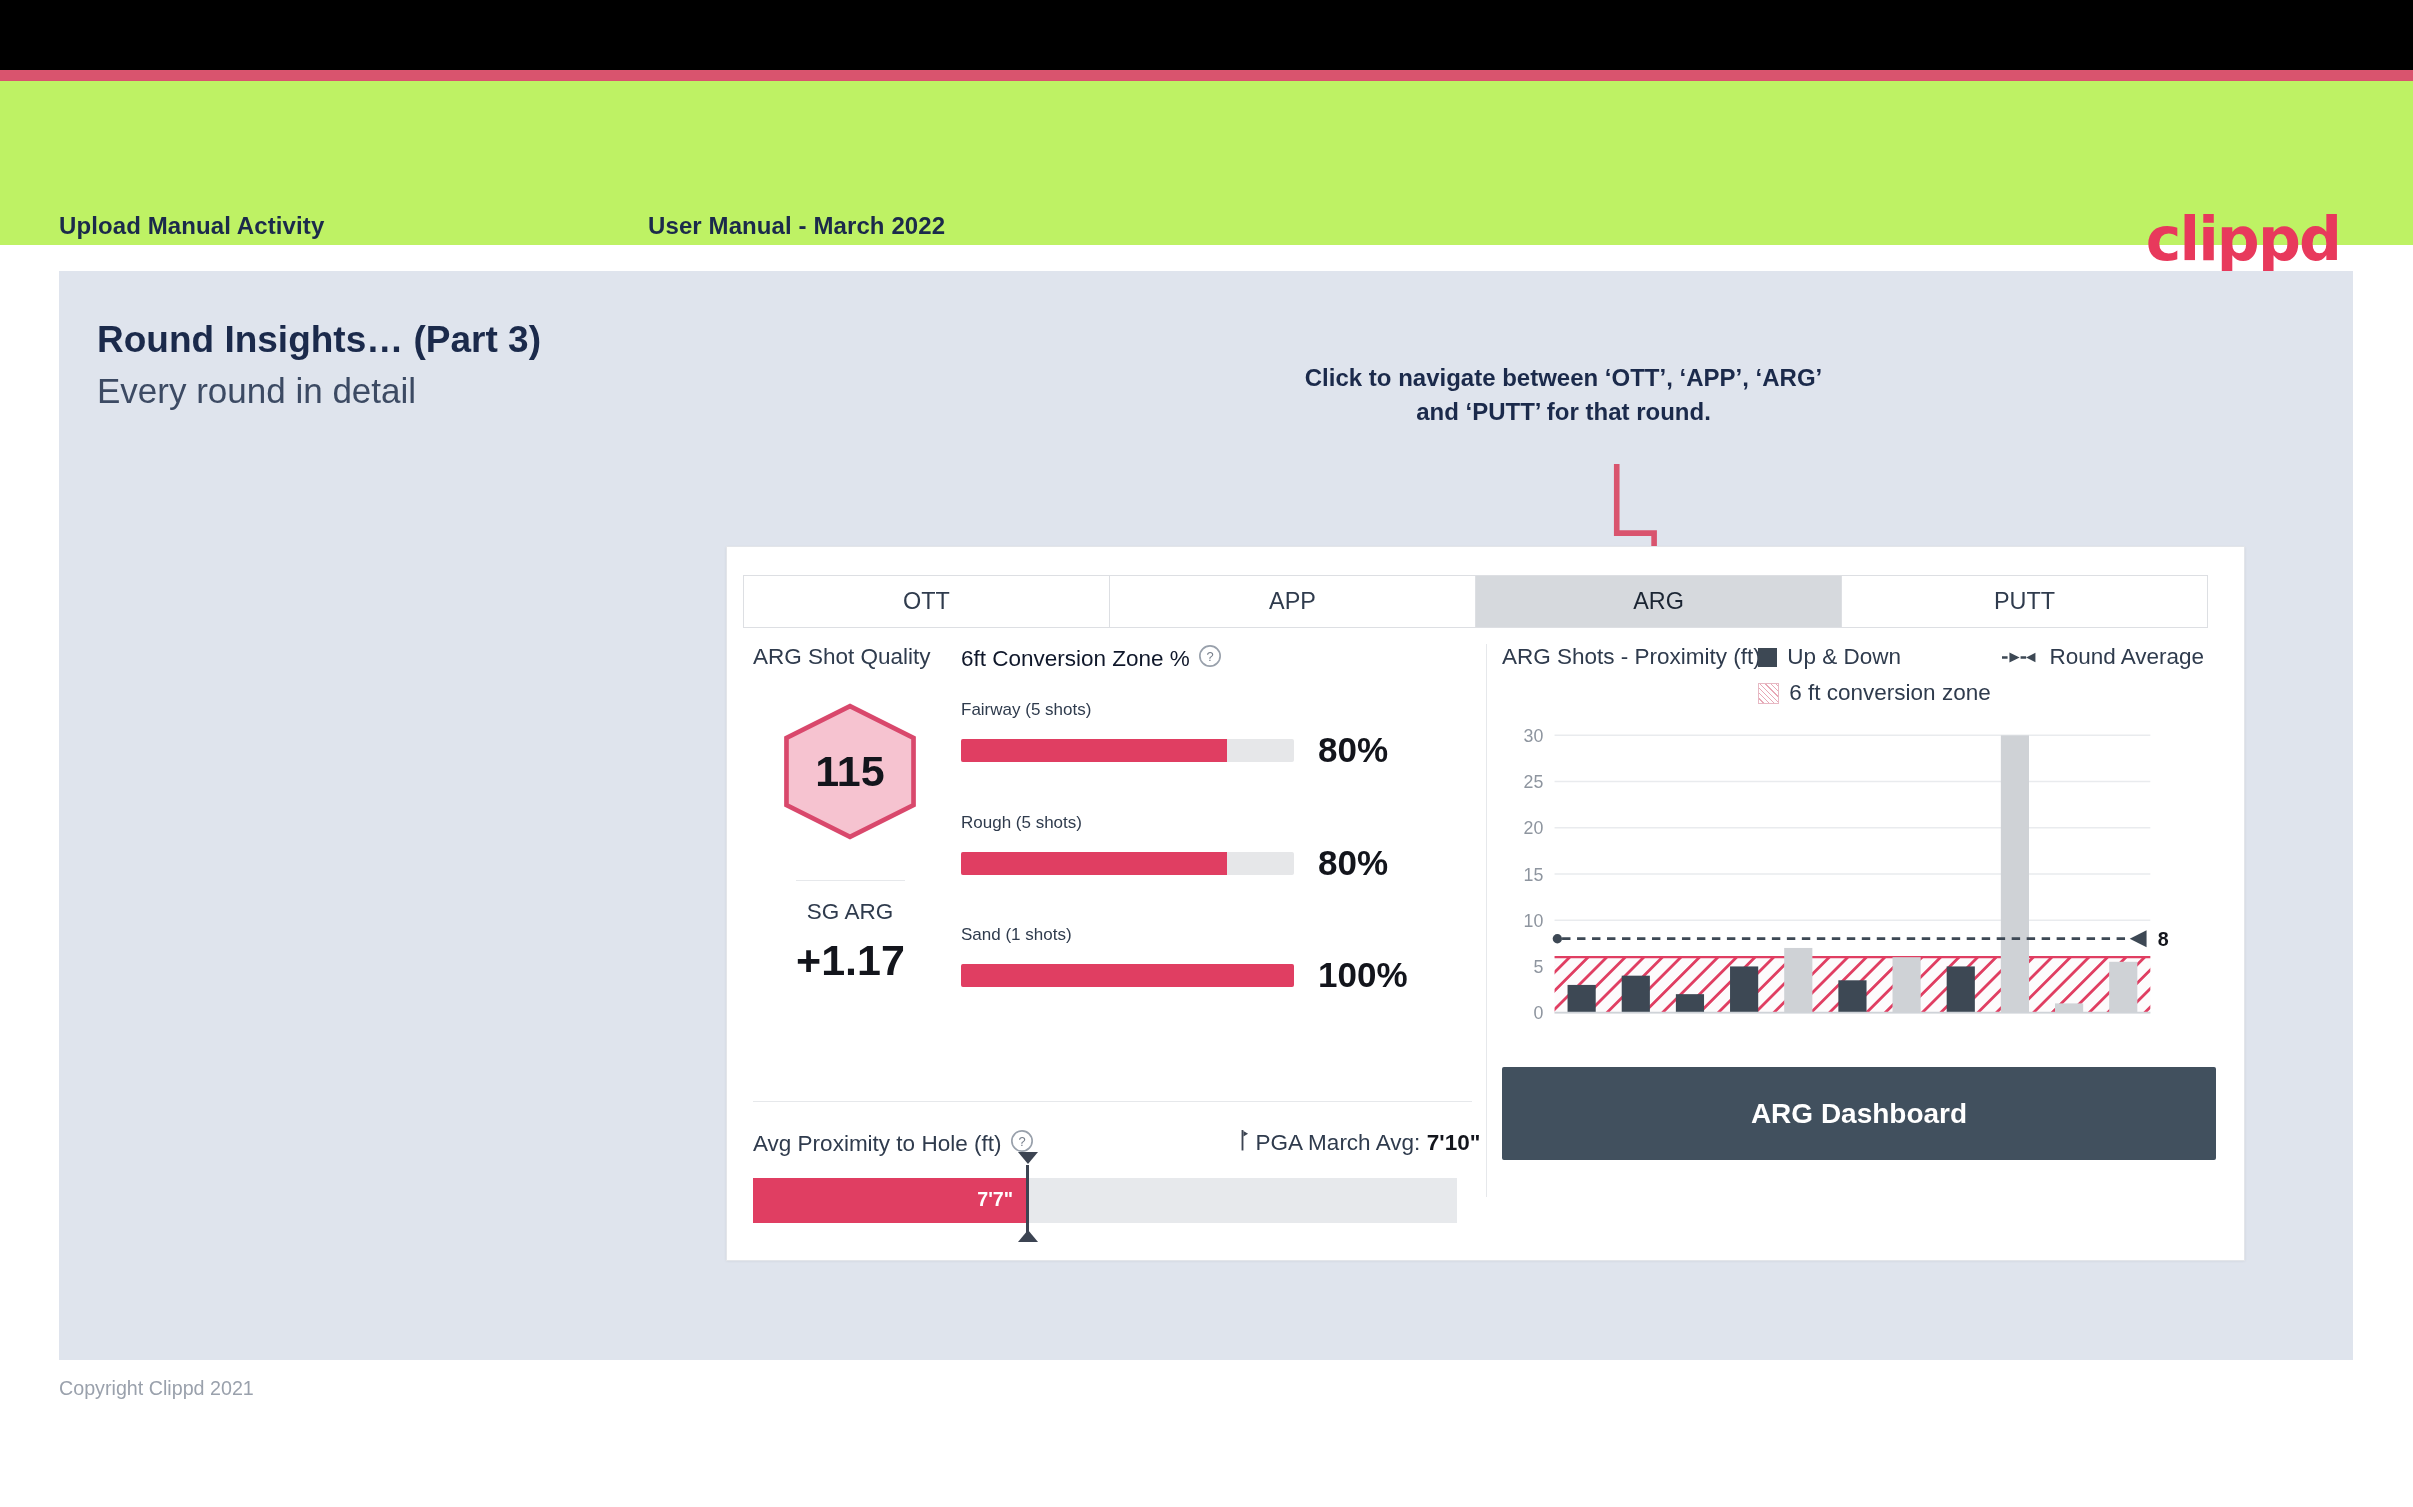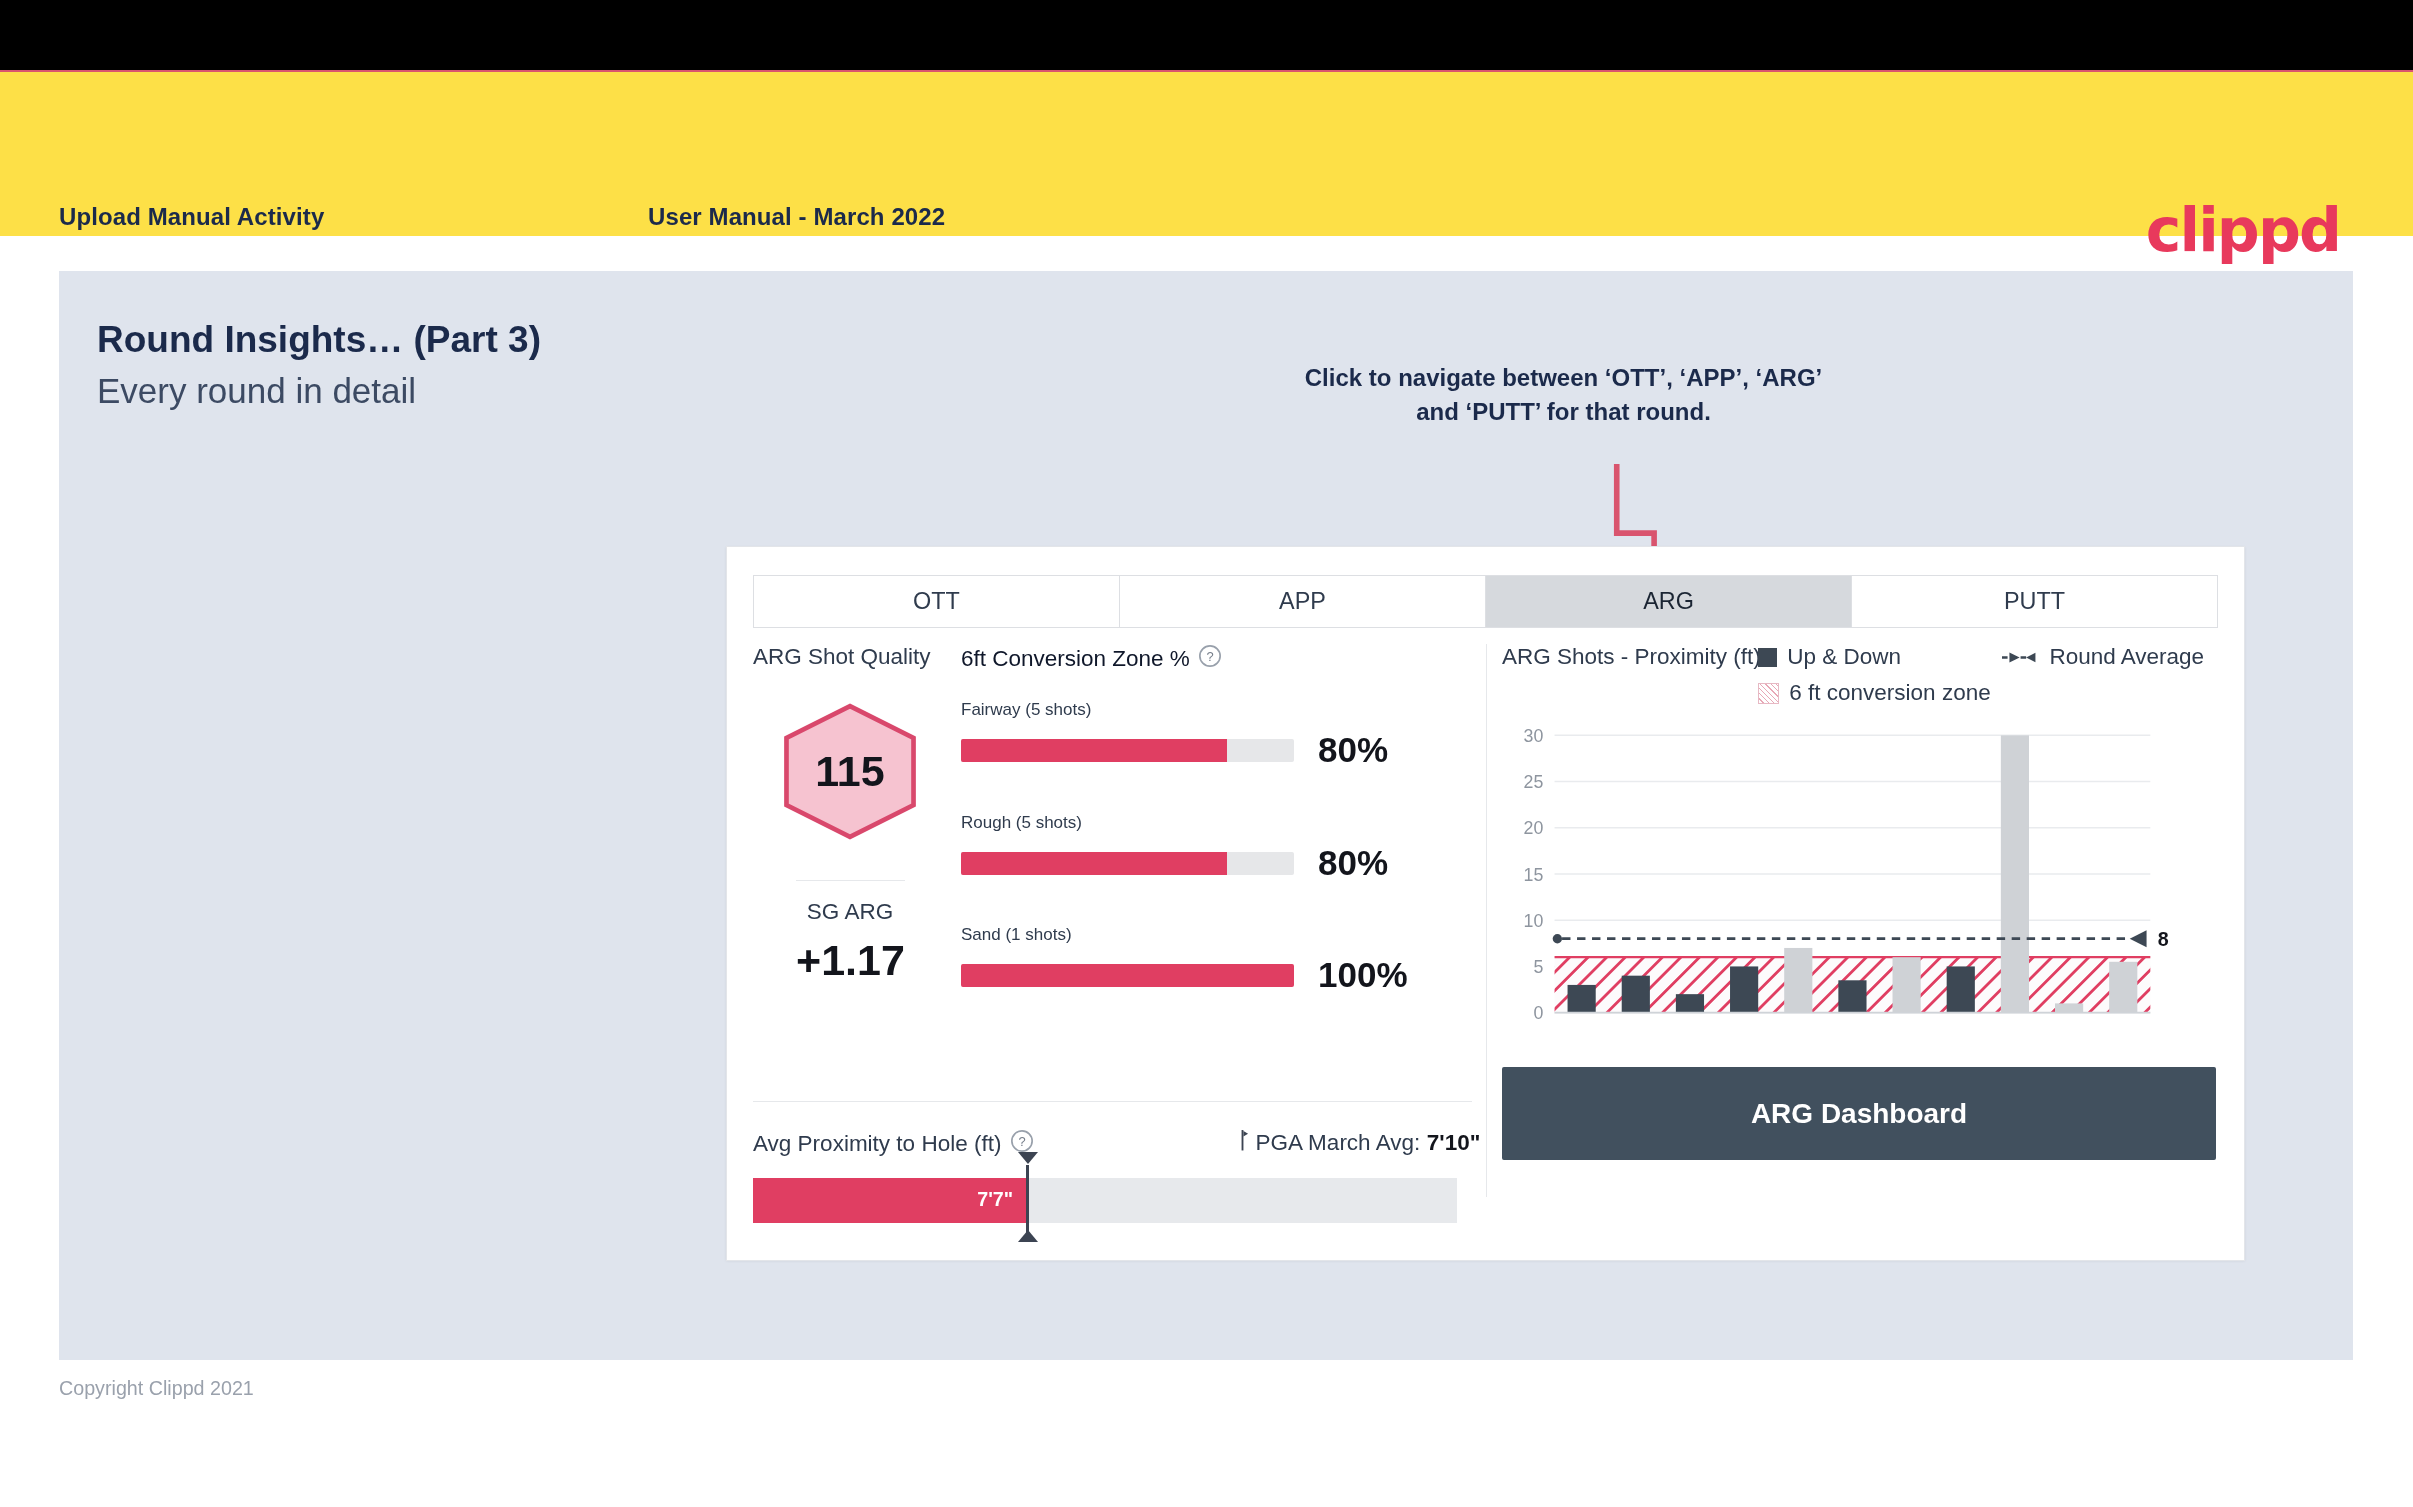--- a/index.html
+++ b/index.html
@@ -10,21 +10,21 @@
     overflow:hidden;
     position:relative;
   }
   .slide{position:absolute;inset:0;background:#ffffff;}
 
   
   .topbar-black{position:absolute;left:0;top:0;width:100%;height:70px;background:#000000;}
   .topbar-red{position:absolute;left:0;top:70px;width:100%;height:11.2px;background:#d9546e;}
 
   
-  .hdr{position:absolute;left:0;top:72px;width:100%;height:164px;background:#fde047;}
+  .hdr{position:absolute;left:0;top:81px;width:100%;height:164px;background:#bef264;}
   .hdr-left{position:absolute;left:59px;top:131px;font-size:24px;font-weight:700;color:#1b2a4b;letter-spacing:0.1px;}
   .hdr-mid{position:absolute;left:648px;top:131px;font-size:24px;font-weight:700;color:#1b2a4b;letter-spacing:0.1px;}
   .logo{position:absolute;right:73px;top:128px;font-size:60px;font-weight:800;color:#e8395c;letter-spacing:-1.9px;line-height:1;font-family:"DejaVu Sans", sans-serif;}
   .hdr-rule{position:absolute;left:59px;top:241px;width:2294px;height:2.8px;background:#d9546e;}
   .panel-wide{position:absolute;left:59px;top:271px;width:2294px;height:1089px;background:#dfe4ed;}
 
   .title{position:absolute;left:97px;top:319px;font-size:37px;font-weight:700;color:#1b2a4b;}
   .subtitle{position:absolute;left:97px;top:371px;font-size:35px;font-weight:400;color:#3c4a63;}
 
   .callout{
@@ -46,21 +46,21 @@
   
   .card{
     position:absolute;left:726px;top:546px;width:1517px;height:164px;
   }
   .card{
     position:absolute;left:726px;top:546px;width:1517px;height:713px;
     background:#ffffff;border:0.9px solid #e3e5e9;box-shadow:0 0.9px 2.8px rgba(0,0,0,.07);
   }
 
   
-  .tabs{position:absolute;left:26px;top:28px;width:1463px;height:51px;display:flex;border:0.9px solid #dddfe3;background:#f0abfc;}
+  .tabs{position:absolute;left:16px;top:28px;width:1463px;height:51px;display:flex;border:0.9px solid #dddfe3;background:#f0abfc;}
   .tab{flex:1;display:flex;align-items:center;justify-content:center;font-size:23.4px;color:#2f3b4d;border-right:0.9px solid #dddfe3;background:#fff;}
   .tab:last-child{border-right:none;}
   .tab.active{background:#d6d9dd;color:#1b2533;}
 
   
   .col-left{position:absolute;left:26px;top:97px;width:731px;height:581px;}
   .col-divider{position:absolute;left:759px;top:97px;width:0.9px;height:553px;background:#e6e8eb;}
   .col-right{position:absolute;left:775px;top:97px;width:714px;height:581px;}
 
   .arg-sq-lbl{position:absolute;left:0;top:0;font-size:22.5px;color:#2f3b4d;}

